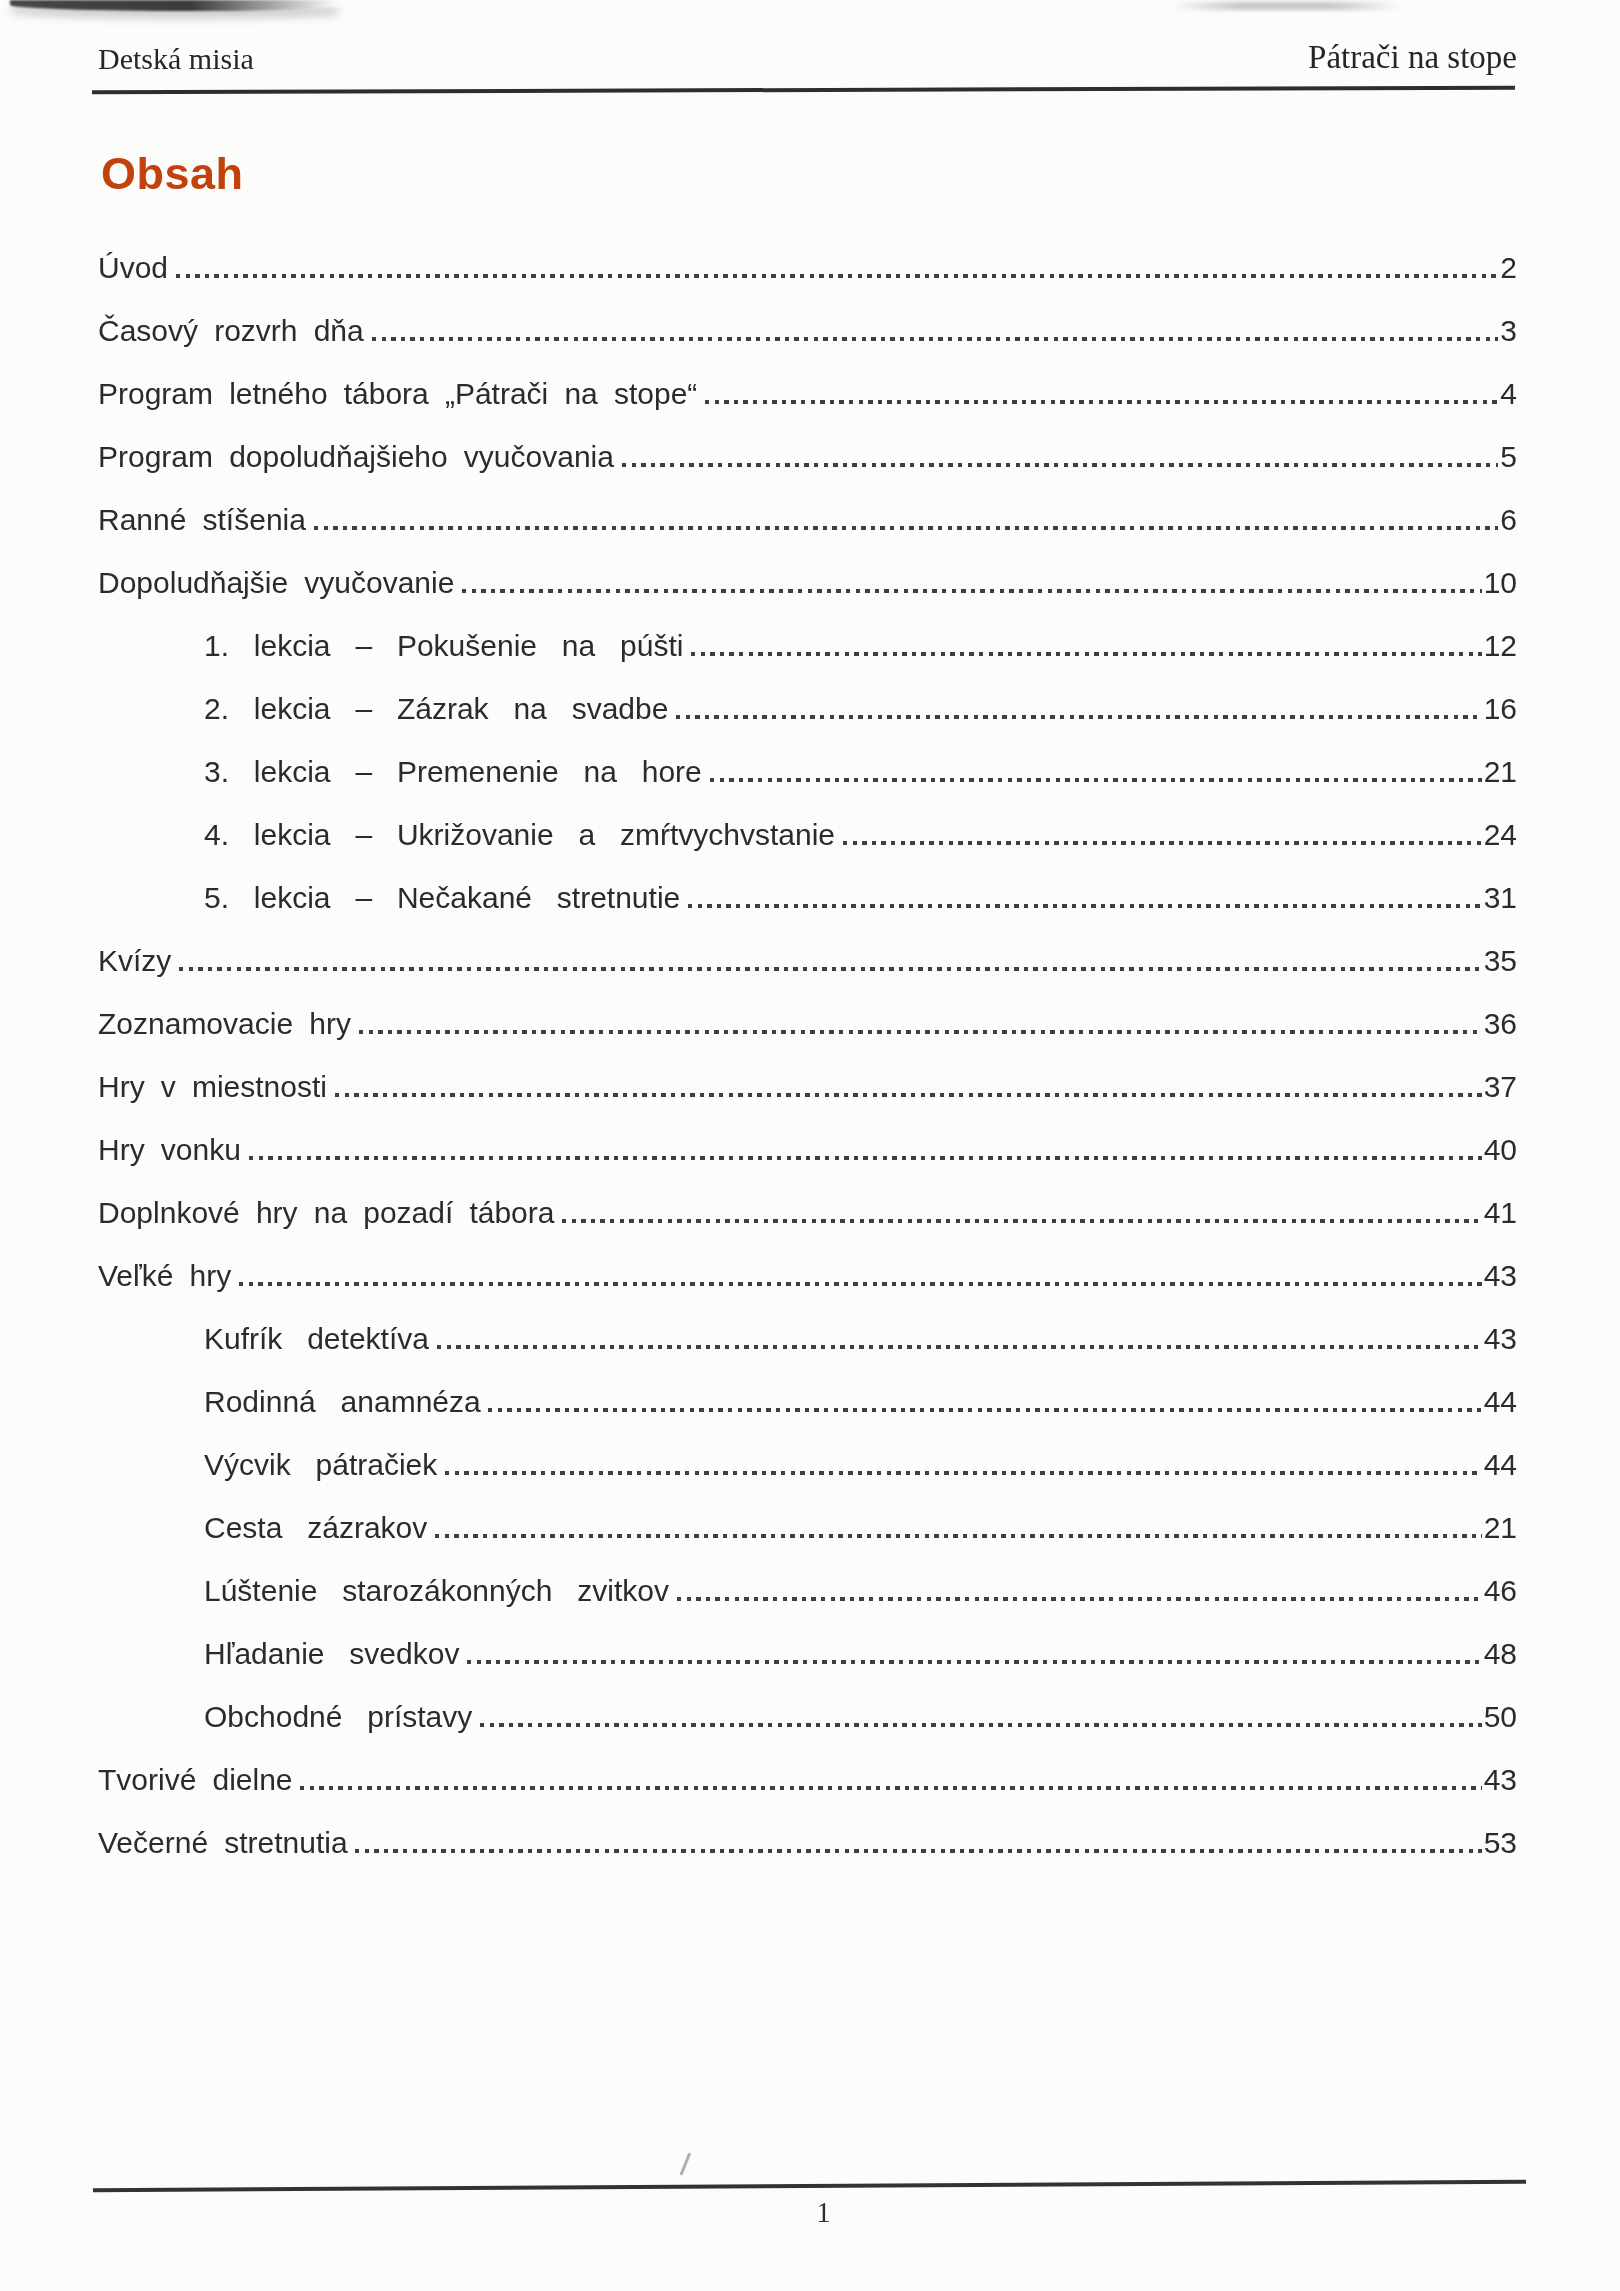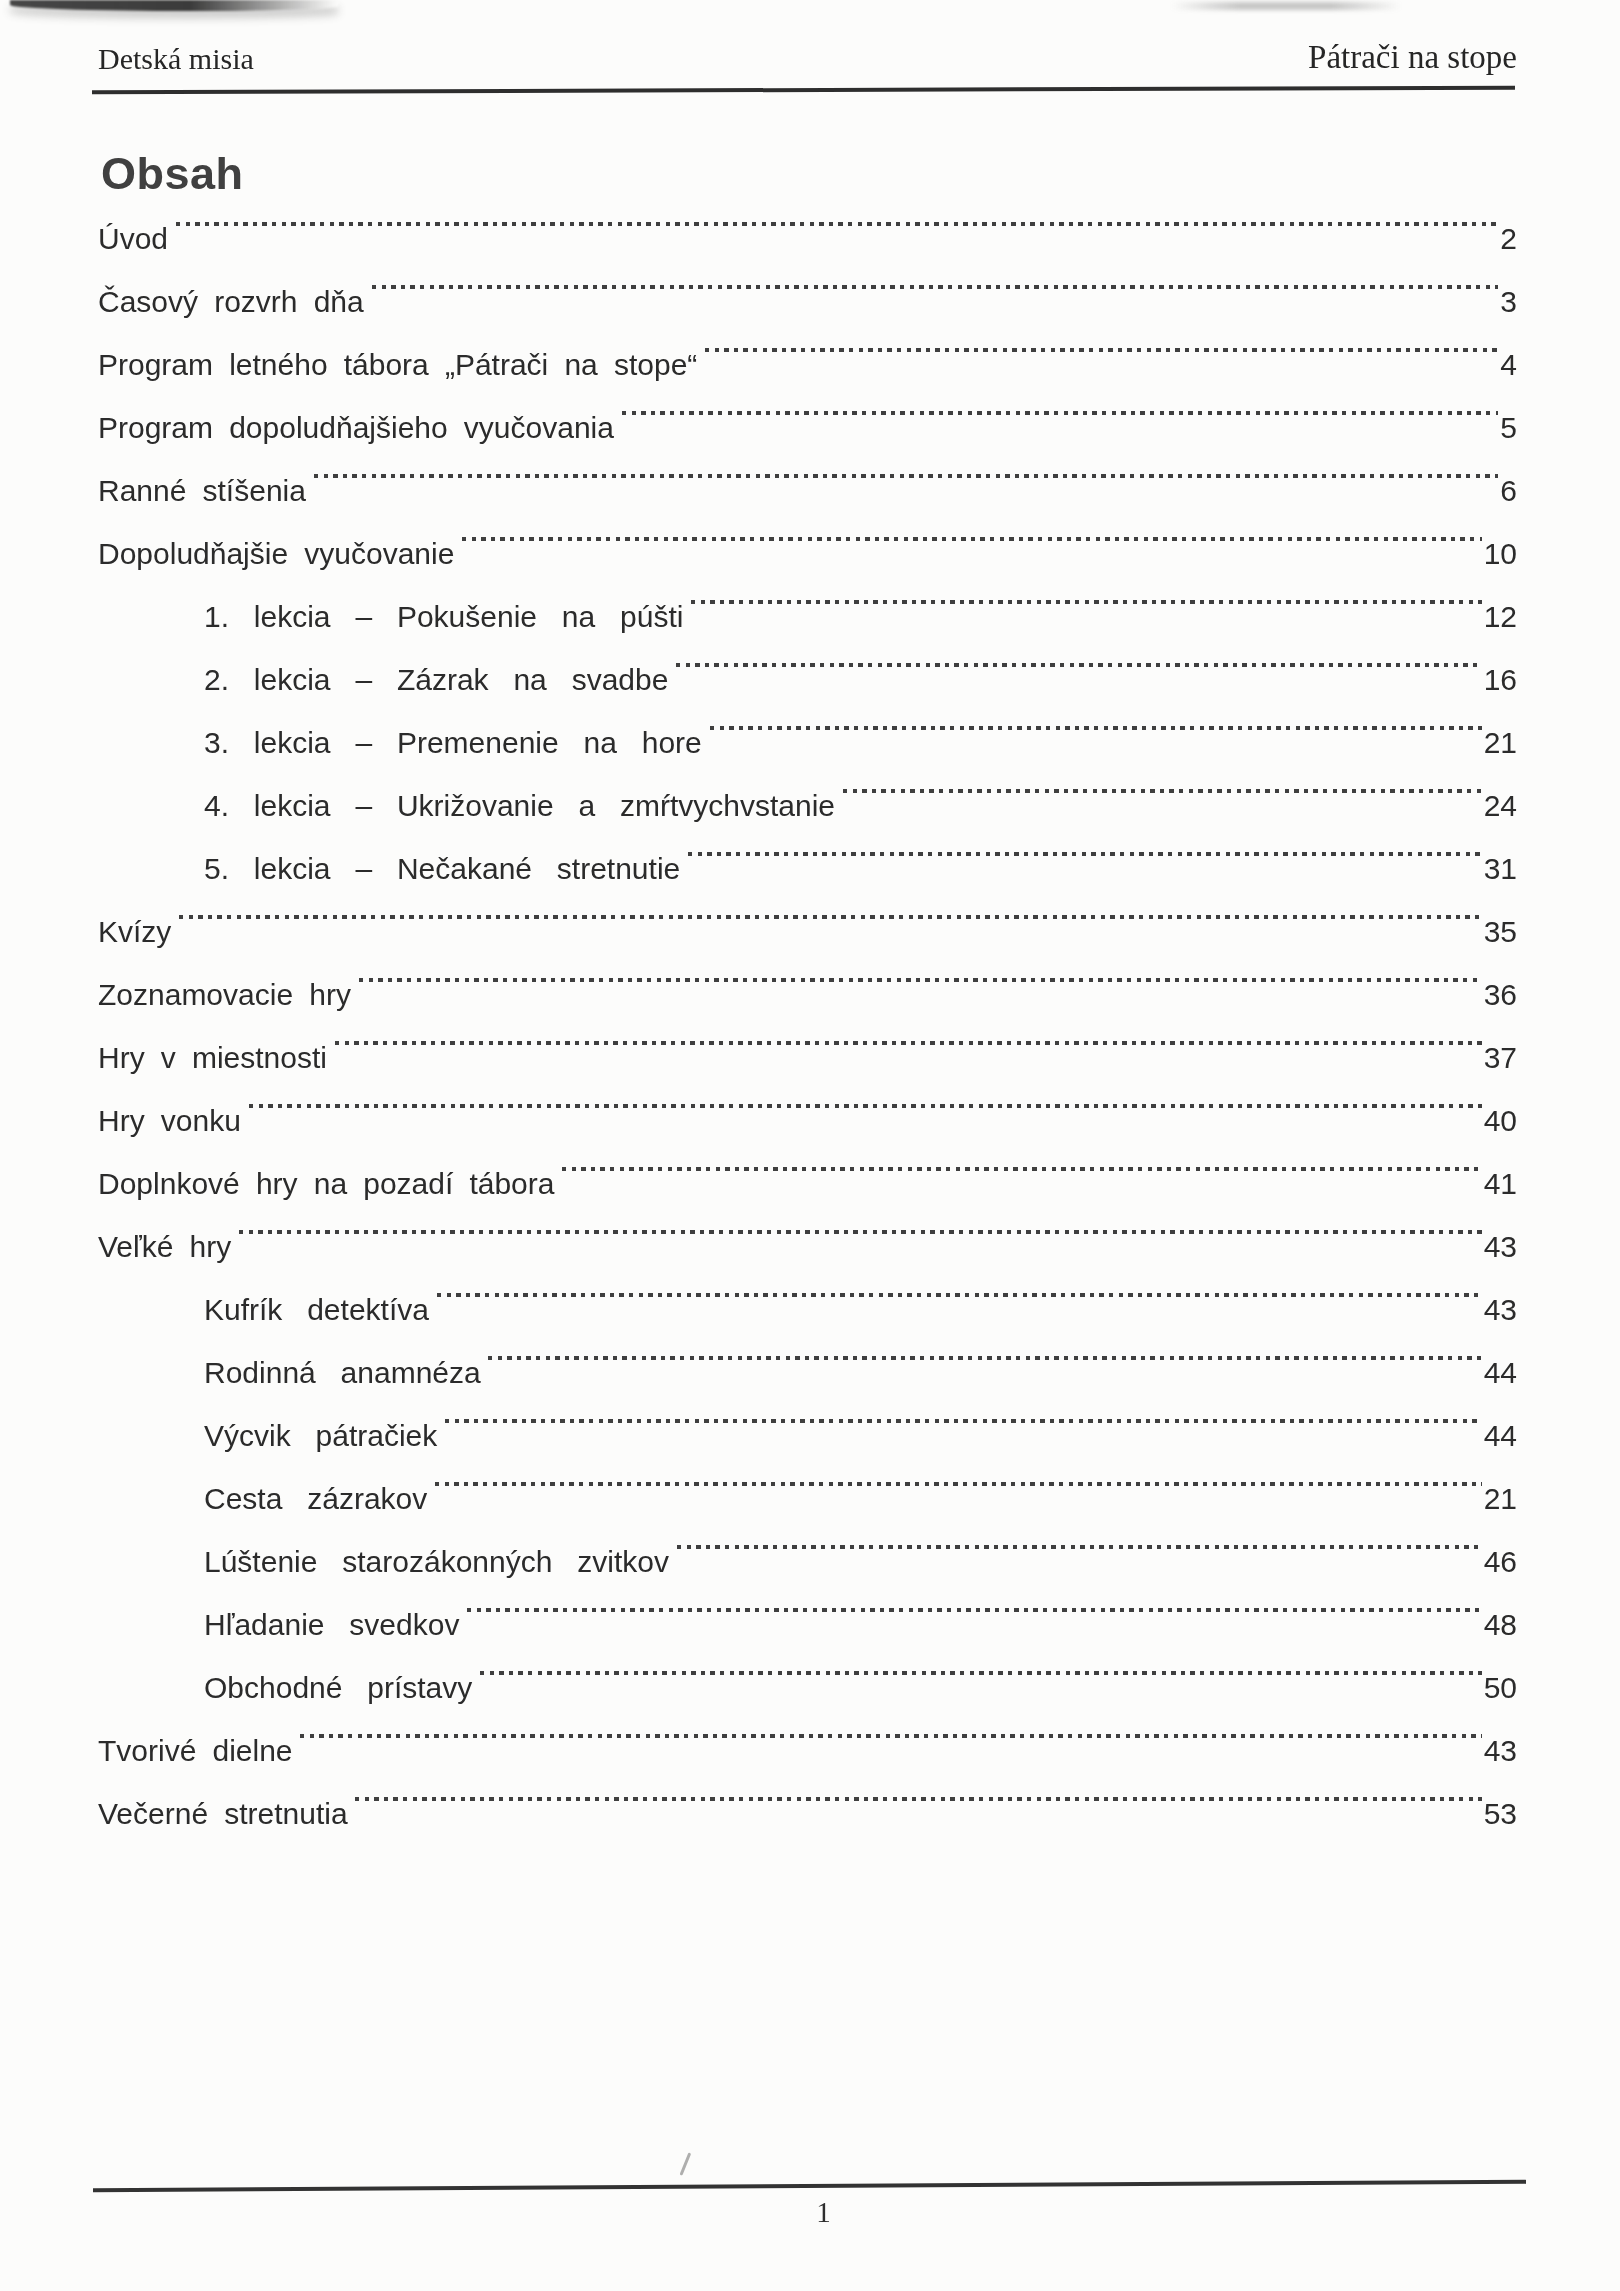--- a/index.html
+++ b/index.html
@@ -35,26 +35,26 @@
   }
   .hdr-left  { font-size:30px; }
   .hdr-right { font-size:33px; }
   .hdr-rule {
     position:absolute; left:92px; top:88px; width:1423px; height:3.9px;
     background:#2e2e2e; transform:rotate(-0.18deg);
   }
 
   .doc-title {
     position:absolute; left:101px; top:118px;
-    font-size:45px; font-weight:bold; letter-spacing:0.5px; color:#404040;text-align:center;
+    font-size:45px; font-weight:bold; letter-spacing:0.5px; color:#c2410c;text-align:center;
   }
 
   
   .toc { position:absolute; left:98px; top:222px; width:1419px; }
-  .toc-row { display:flex; align-items:flex-start; height:63px; font-size:30px; }
+  .toc-row { display:flex; align-items:flex-end; height:63px; font-size:30px; }
   .toc-row .label { white-space:nowrap; word-spacing:.26em; line-height:1.15; color:#2b2b2b; }
   .toc-row.lvl1 { padding-left:106px; }
   .toc-row.lvl1 .label { word-spacing:.55em; }
   .leader {
     flex:1; height:4.4px; margin:0 2px 6.9px 7.8px;
     background-image:repeating-linear-gradient(to right, #3f3f3f 0 4.4px, transparent 4.4px 9.6px);
   }
   .page-num { white-space:nowrap; color:#2b2b2b; }
 
   

